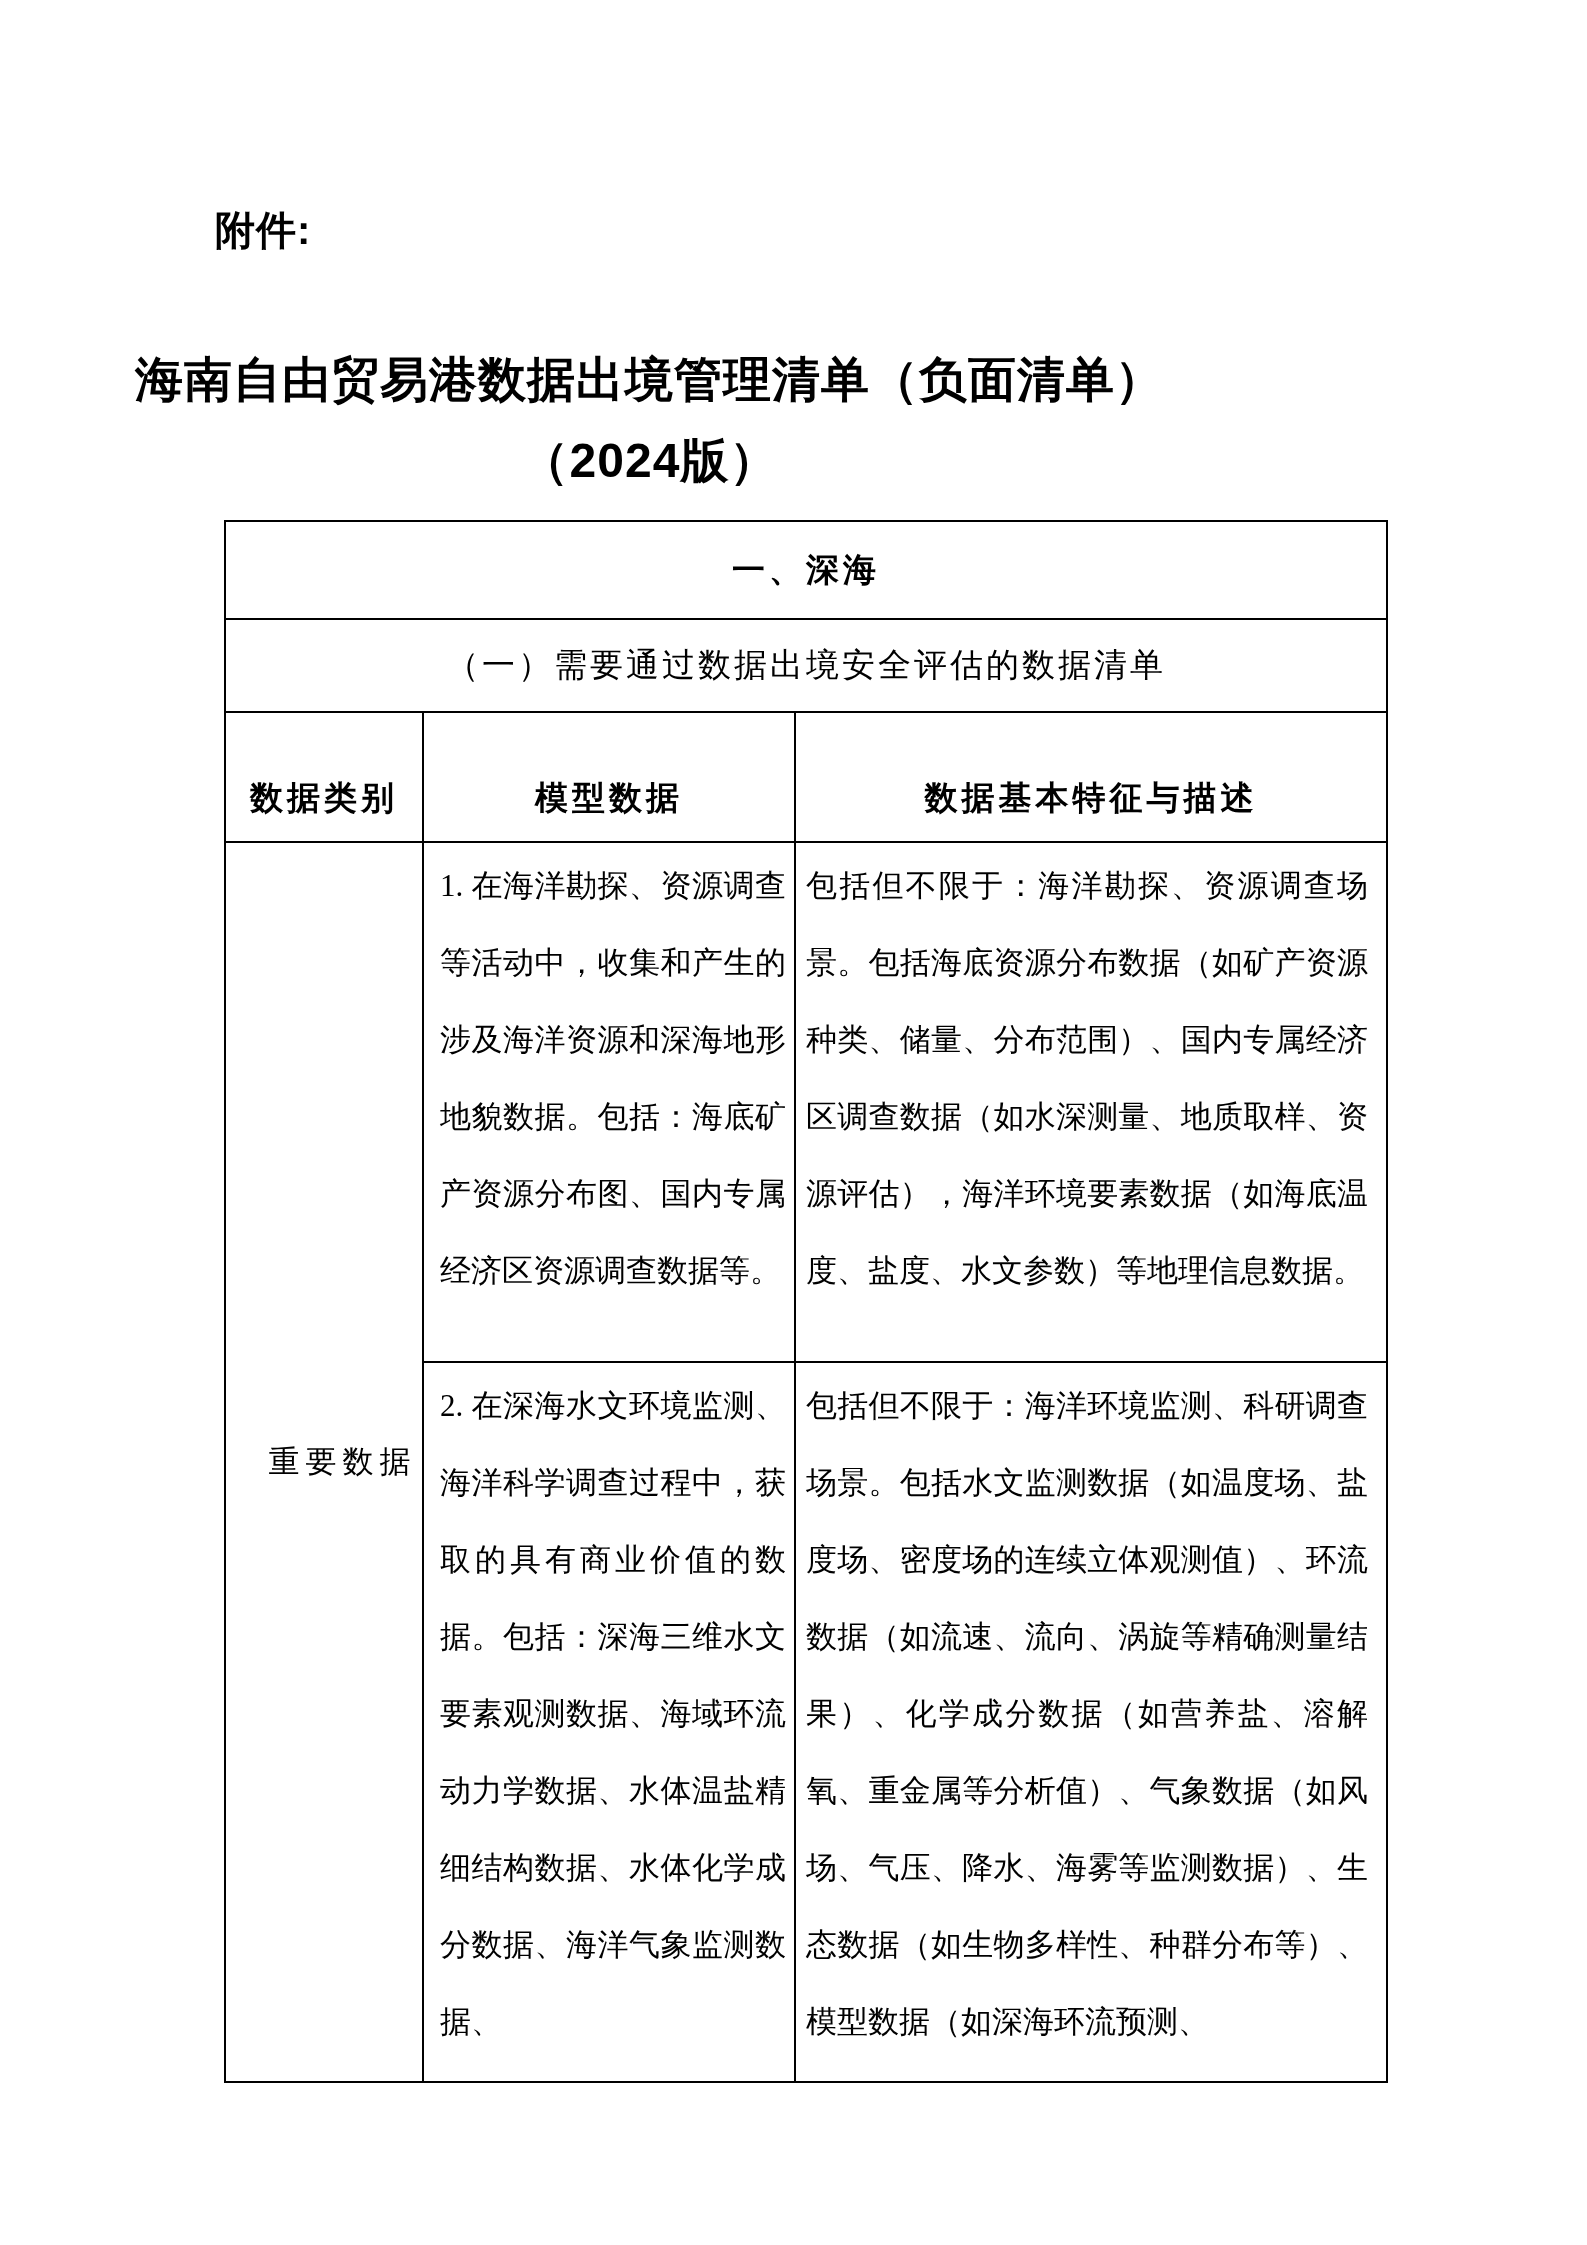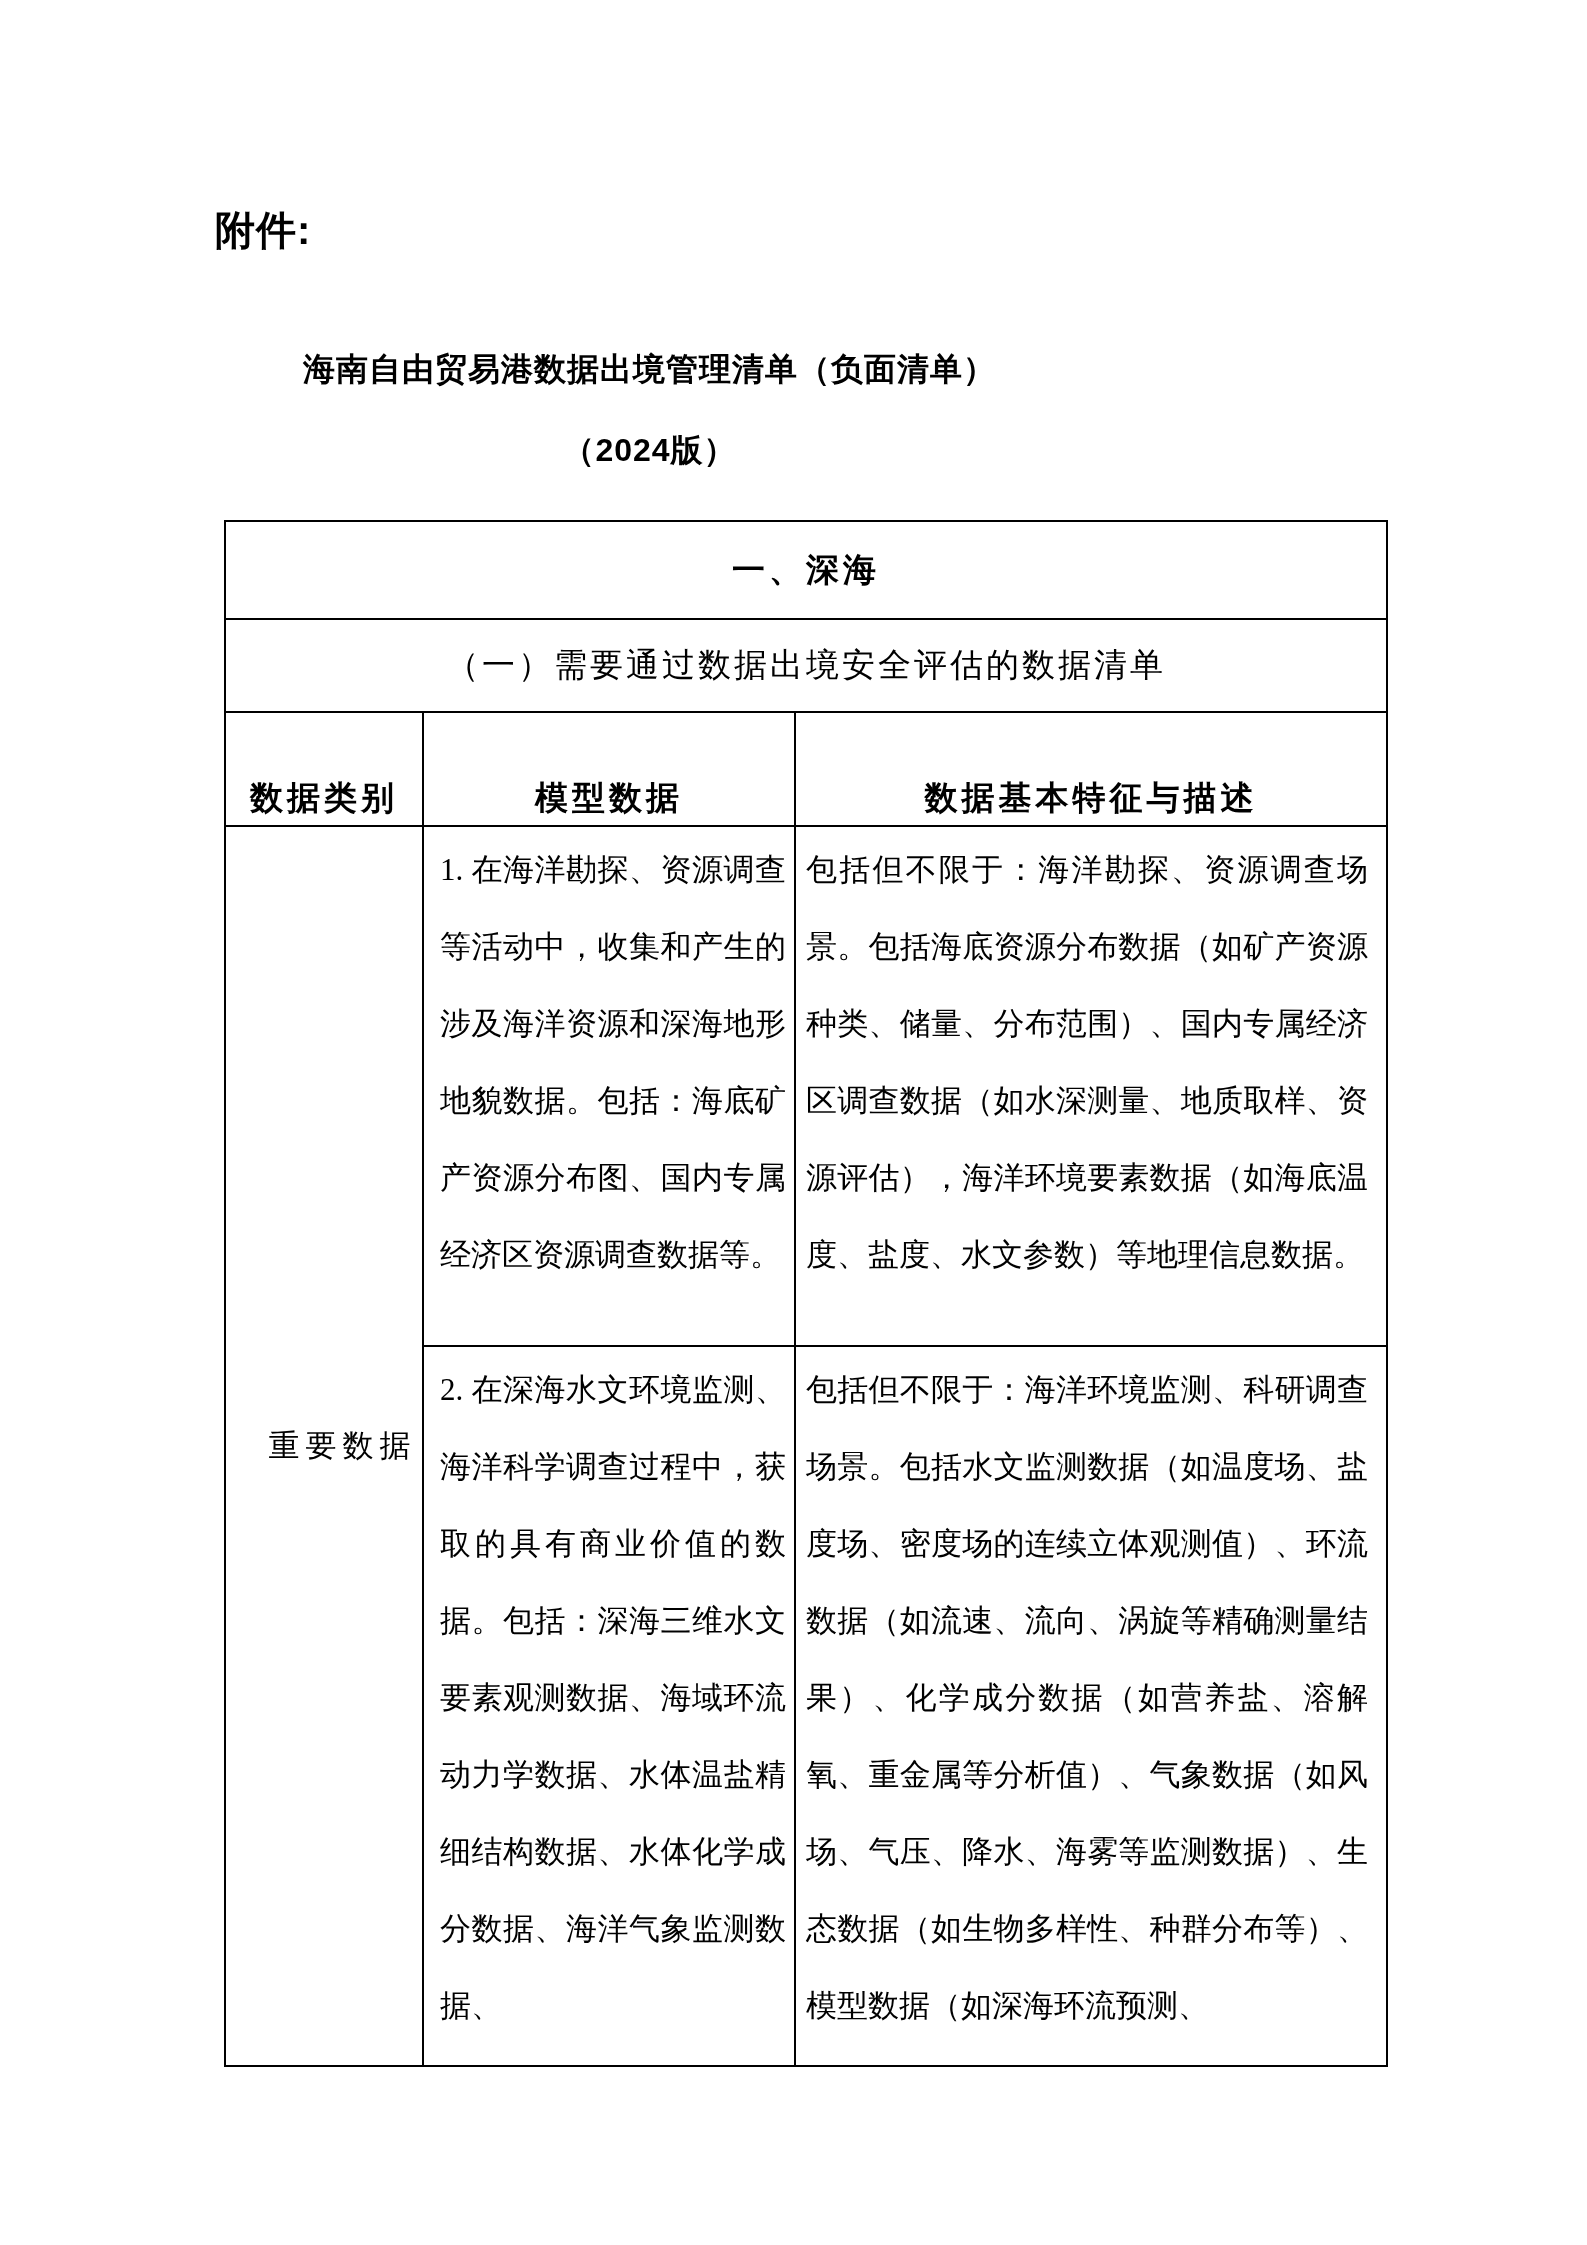--- a/index.html
+++ b/index.html
@@ -23,21 +23,21 @@
     letter-spacing: 1px;
     font-weight: bold;
   }
   .doc-title {
     position: absolute;
     left: 0;
     width: 1299px;
     text-align: center;
     font-family: "Liberation Sans", "DejaVu Sans", sans-serif;
     font-weight: bold;
-    font-size: 32px;
+    font-size: 48px;
     letter-spacing: 1px;
   }
   .doc-title.line1 { top: 348px; }
   .doc-title.line2 { top: 429px; }
 
   table.doc-table {
     position: absolute;
     left: 224px;
     top: 520px;
     width: 1162px;
@@ -66,21 +66,21 @@
     text-align: center;
     vertical-align: middle;
     font-size: 33px;
     letter-spacing: 3px;
     margin-top: 28px;
   }
   .colhead-cell {
     height: 107px;
     text-align: center;
     vertical-align: bottom;
-    padding-bottom: 4px;
+    padding-bottom: 20px;
     font-weight: bold;
     font-size: 33px;
     letter-spacing: 4px;
   }
   .category-cell {
     text-align: center;
     vertical-align: middle;
     font-size: 31px;
     letter-spacing: 6px;
     padding-left: 38px;

